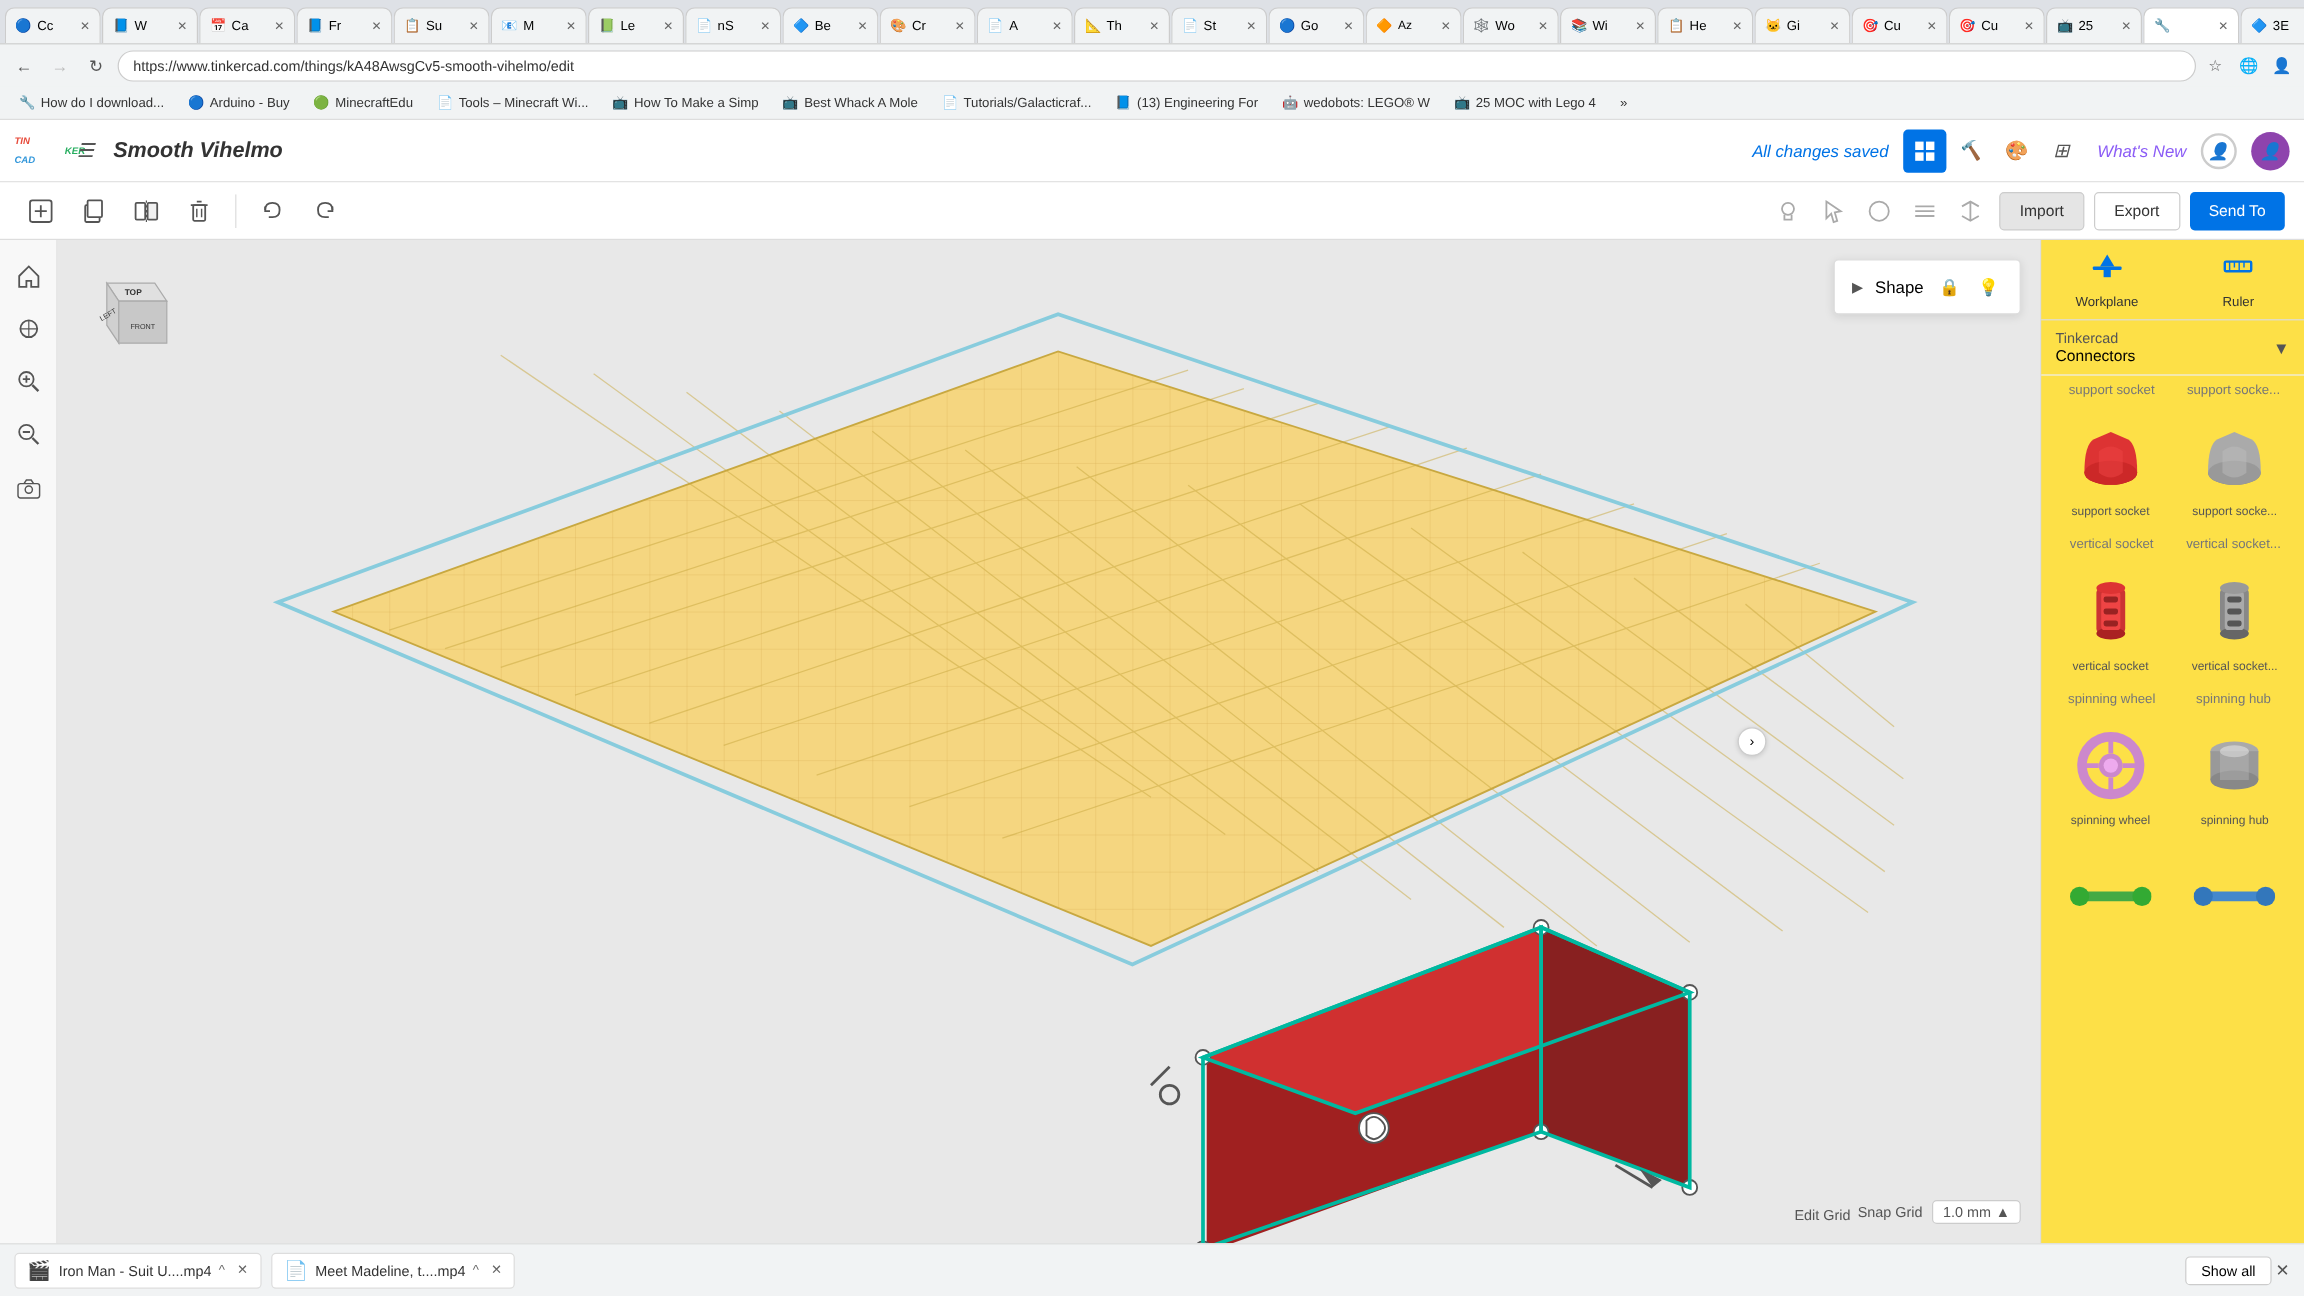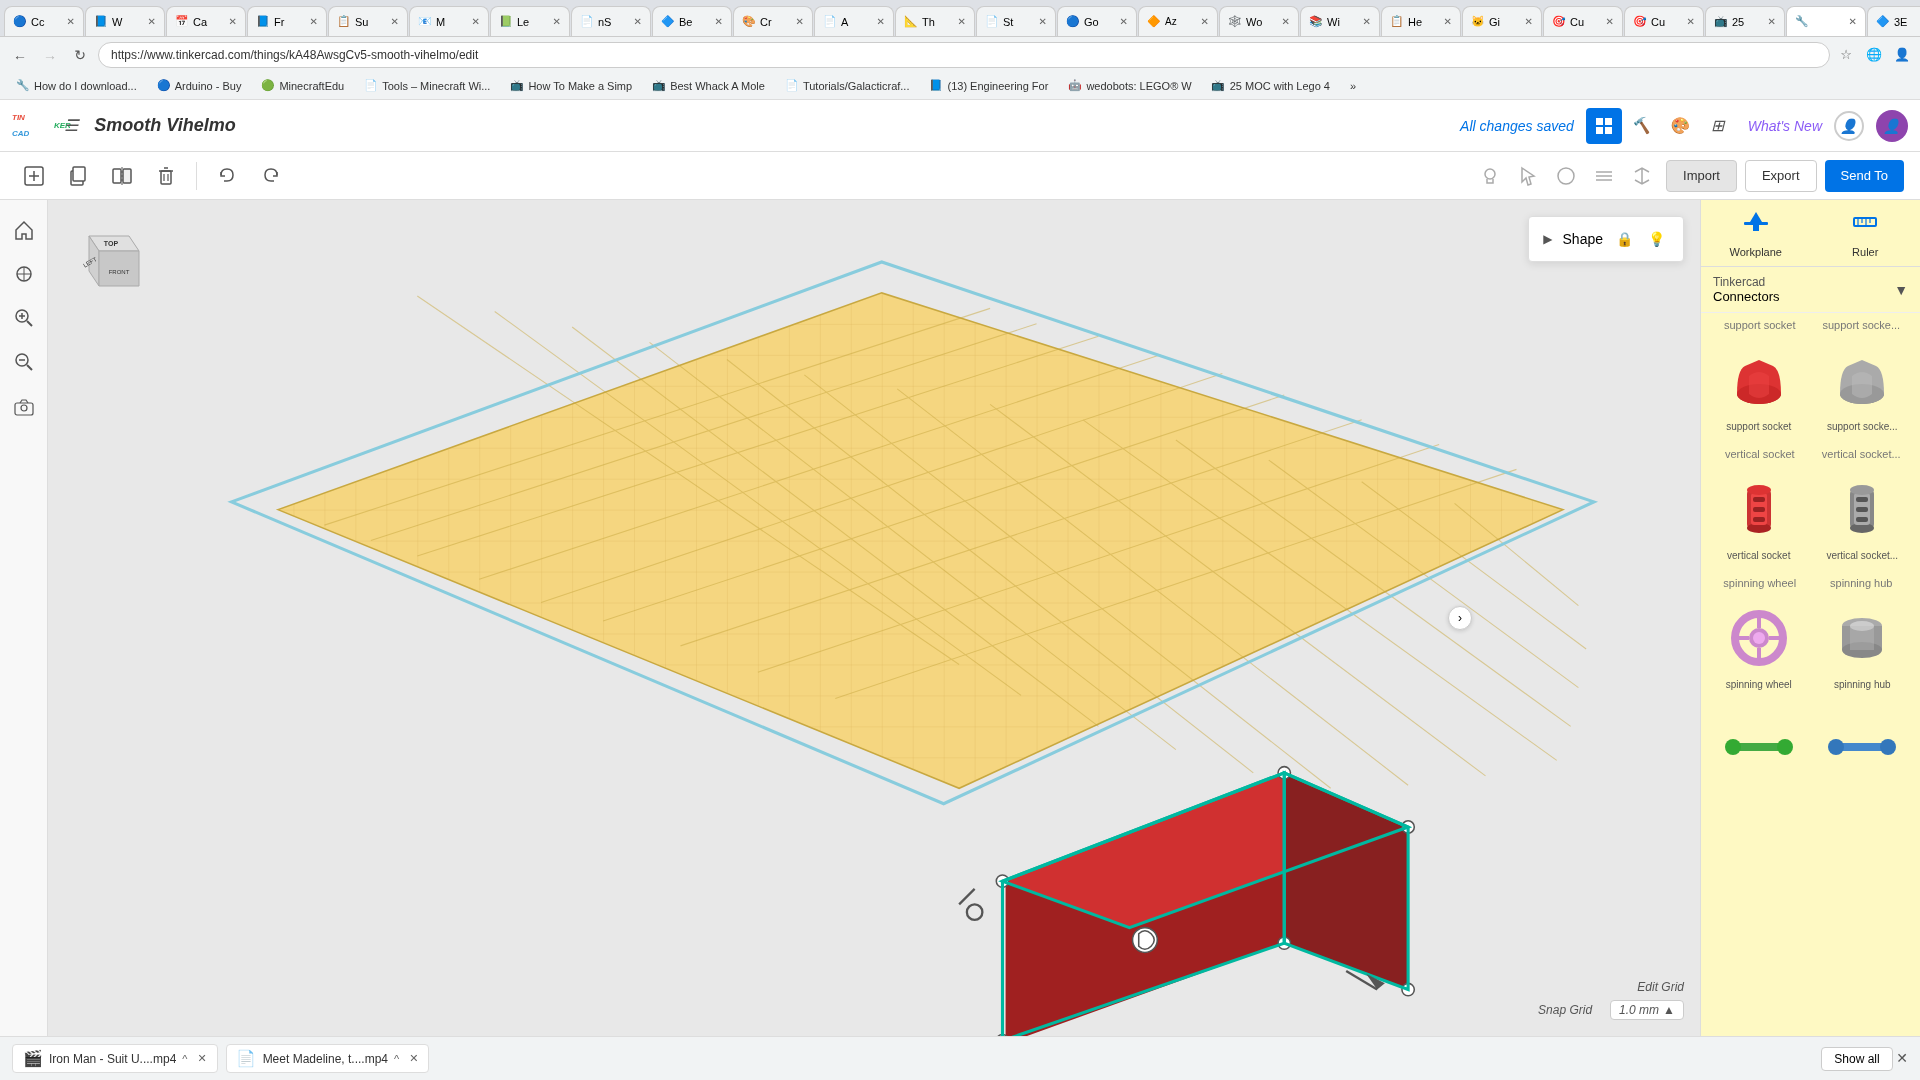--- a/index.html
+++ b/index.html
@@ -70,27 +70,27 @@
     .workplane-svg { width: 100%; height: 100%; }
 
     
     .shape-panel { position: absolute; top: 16px; right: 16px; background: #fff; border: 1px solid #ddd; border-radius: 4px; padding: 10px 14px; display: flex; align-items: center; gap: 10px; box-shadow: 0 2px 8px rgba(0,0,0,0.1); }
     .shape-panel-arrow { color: #555; font-size: 12px; }
     .shape-panel-title { font-size: 14px; font-weight: 500; }
     .shape-panel-icons { display: flex; gap: 8px; }
     .sp-icon { width: 24px; height: 24px; display: flex; align-items: center; justify-content: center; color: #555; cursor: pointer; font-size: 14px; }
 
     
-    .grid-controls { position: absolute; bottom: 16px; right: 16px; display: flex; flex-direction: column; align-items: flex-end; gap: 6px; font-style: italic; }
+    .grid-controls { position: absolute; bottom: 16px; right: 16px; display: flex; align-items: flex-end; gap: 6px; }
     .edit-grid-btn { font-size: 12px; color: #555; cursor: pointer; }
-    .snap-grid { display: flex; align-items: center; gap: 18px; font-size: 12px; color: #555; }
+    .snap-grid { display: flex; align-items: center; gap: 8px; font-size: 12px; color: #555; }
     .snap-value { background: #fff; border: 1px solid #ccc; border-radius: 4px; padding: 2px 8px; display: flex; align-items: center; gap: 4px; cursor: pointer; }
 
     
-    .right-sidebar { width: 220px; background: #fef9c3; border-left: 1px solid #ddd; display: flex; flex-direction: column; }
+    .right-sidebar { width: 220px; background: #fde047; border-left: 1px solid #ddd; display: flex; flex-direction: column; }
     .right-top { display: flex; gap: 0; border-bottom: 1px solid #ddd; }
     .right-top-btn { flex: 1; display: flex; flex-direction: column; align-items: center; justify-content: center; padding: 8px; cursor: pointer; gap: 4px; }
     .right-top-label { font-size: 11px; color: #333; }
     .right-top-icon { font-size: 22px; }
 
     .connector-header { display: flex; align-items: center; justify-content: space-between; padding: 8px 12px; border-bottom: 1px solid #eee; }
     .connector-source { font-size: 12px; color: #555; }
     .connector-name { font-size: 13px; font-weight: 500; }
     .connector-dropdown { font-size: 14px; color: #555; cursor: pointer; }
 

